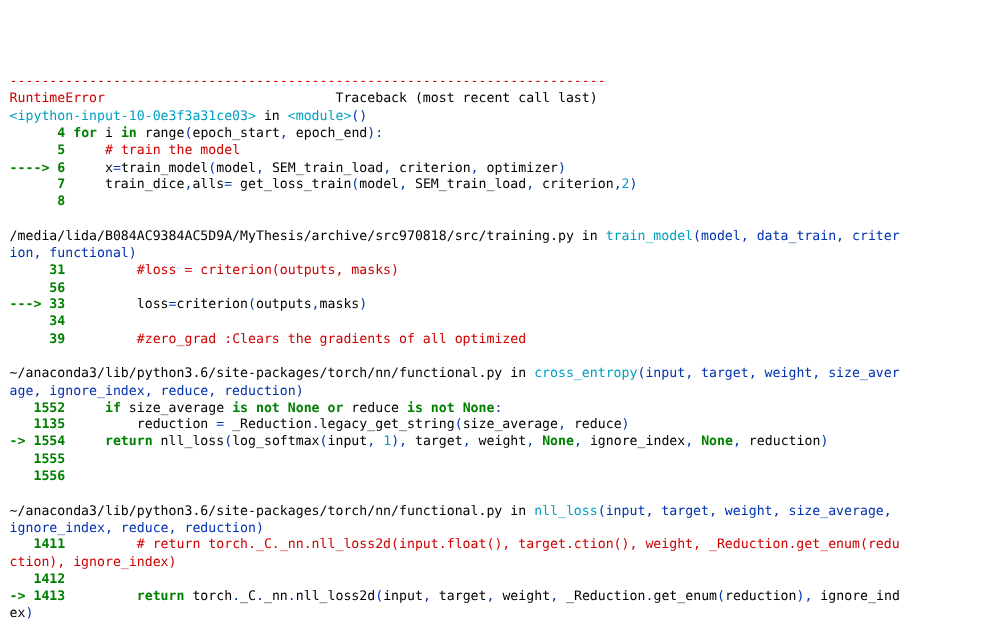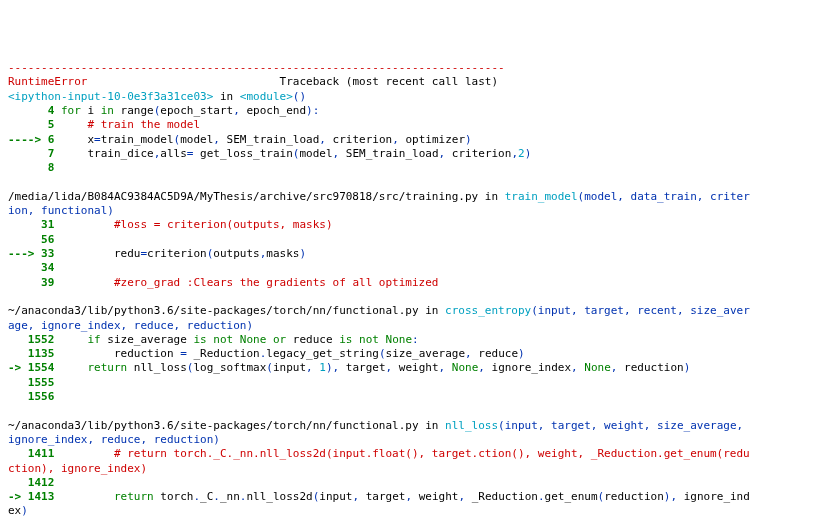--- a/index.html
+++ b/index.html
@@ -10,45 +10,45 @@
     line-height: 1.3;
     background: #fff;
     color: #000;
     white-space: pre;
     overflow: hidden;
   }
   .red { color: #ce0000; }
   .cyan { color: #00a0c0; }
   .green { color: #008000; font-weight: bold; }
   .blue { color: #0032b0; }
-  .kw { color: #008000; font-weight: normal; }
+  .kw { color: #008000; font-weight: bold; }
 </style>
 </head>
 <body>
 
 
 
 <div><span class="red">---------------------------------------------------------------------------</span>
 <span class="red">RuntimeError</span><span>                             Traceback (most recent call last)</span>
 <span class="cyan">&lt;ipython-input-10-0e3f3a31ce03&gt;</span><span> in </span><span class="cyan">&lt;module&gt;</span><span class="blue">()</span>
 <span class="green">      4</span><span class="kw"> for</span><span> i </span><span class="kw">in</span><span> range</span><span class="blue">(</span><span>epoch_start</span><span class="blue">, </span><span>epoch_end</span><span class="blue">):</span>
 <span class="green">      5</span><span>     </span><span class="red"># train the model</span>
 <span class="green">----&gt; 6</span><span>     x</span><span class="blue">=</span><span>train_model</span><span class="blue">(</span><span>model</span><span class="blue">, </span><span>SEM_train_load</span><span class="blue">, </span><span>criterion</span><span class="blue">, </span><span>optimizer</span><span class="blue">)</span>
 <span class="green">      7</span><span>     train_dice</span><span class="blue">,</span><span>alls</span><span class="blue">= </span><span>get_loss_train</span><span class="blue">(</span><span>model</span><span class="blue">, </span><span>SEM_train_load</span><span class="blue">, </span><span>criterion</span><span class="blue">,</span><span class="cyan">2</span><span class="blue">)</span>
 <span class="green">      8</span>
 <span></span>
 <span>/media/lida/B084AC9384AC5D9A/MyThesis/archive/src970818/src/training.py</span><span> in </span><span class="cyan">train_model</span><span class="blue">(model, data_train, criter</span>
 <span class="blue">ion, functional)</span>
 <span class="green">     31</span><span>         </span><span class="red">#loss = criterion(outputs, masks)</span>
 <span class="green">     56</span>
-<span class="green">---&gt; 33</span><span>         redu</span><span class="blue">=</span><span>criterion</span><span class="blue">(</span><span>outputs</span><span class="blue">,</span><span>masks</span><span class="blue">)</span>
+<span class="green">---&gt; 33</span><span>         loss</span><span class="blue">=</span><span>criterion</span><span class="blue">(</span><span>outputs</span><span class="blue">,</span><span>masks</span><span class="blue">)</span>
 <span class="green">     34</span>
 <span class="green">     39</span><span>         </span><span class="red">#zero_grad :Clears the gradients of all optimized</span>
 <span></span>
-<span>~/anaconda3/lib/python3.6/site-packages/torch/nn/functional.py</span><span> in </span><span class="cyan">cross_entropy</span><span class="blue">(input, target, recent, size_aver</span>
+<span>~/anaconda3/lib/python3.6/site-packages/torch/nn/functional.py</span><span> in </span><span class="cyan">cross_entropy</span><span class="blue">(input, target, weight, size_aver</span>
 <span class="blue">age, ignore_index, reduce, reduction)</span>
 <span class="green">   1552</span><span class="kw">     if</span><span> size_average </span><span class="kw">is not</span><span class="kw"> None </span><span class="kw">or</span><span> reduce </span><span class="kw">is not</span><span class="kw"> None</span><span class="blue">:</span>
 <span class="green">   1135</span><span>         reduction </span><span class="blue">= </span><span>_Reduction</span><span class="blue">.</span><span>legacy_get_string</span><span class="blue">(</span><span>size_average</span><span class="blue">, </span><span>reduce</span><span class="blue">)</span>
 <span class="green">-&gt; 1554</span><span class="kw">     return</span><span> nll_loss</span><span class="blue">(</span><span>log_softmax</span><span class="blue">(</span><span>input</span><span class="blue">, </span><span class="cyan">1</span><span class="blue">), </span><span>target</span><span class="blue">, </span><span>weight</span><span class="blue">, </span><span class="kw">None</span><span class="blue">, </span><span>ignore_index</span><span class="blue">, </span><span class="kw">None</span><span class="blue">, </span><span>reduction</span><span class="blue">)</span>
 <span class="green">   1555</span>
 <span class="green">   1556</span>
 <span></span>
 <span>~/anaconda3/lib/python3.6/site-packages/torch/nn/functional.py</span><span> in </span><span class="cyan">nll_loss</span><span class="blue">(input, target, weight, size_average, </span>
 <span class="blue">ignore_index, reduce, reduction)</span>
 <span class="green">   1411</span><span>         </span><span class="red"># return torch._C._nn.nll_loss2d(input.float(), target.ction(), weight, _Reduction.get_enum(redu</span>

